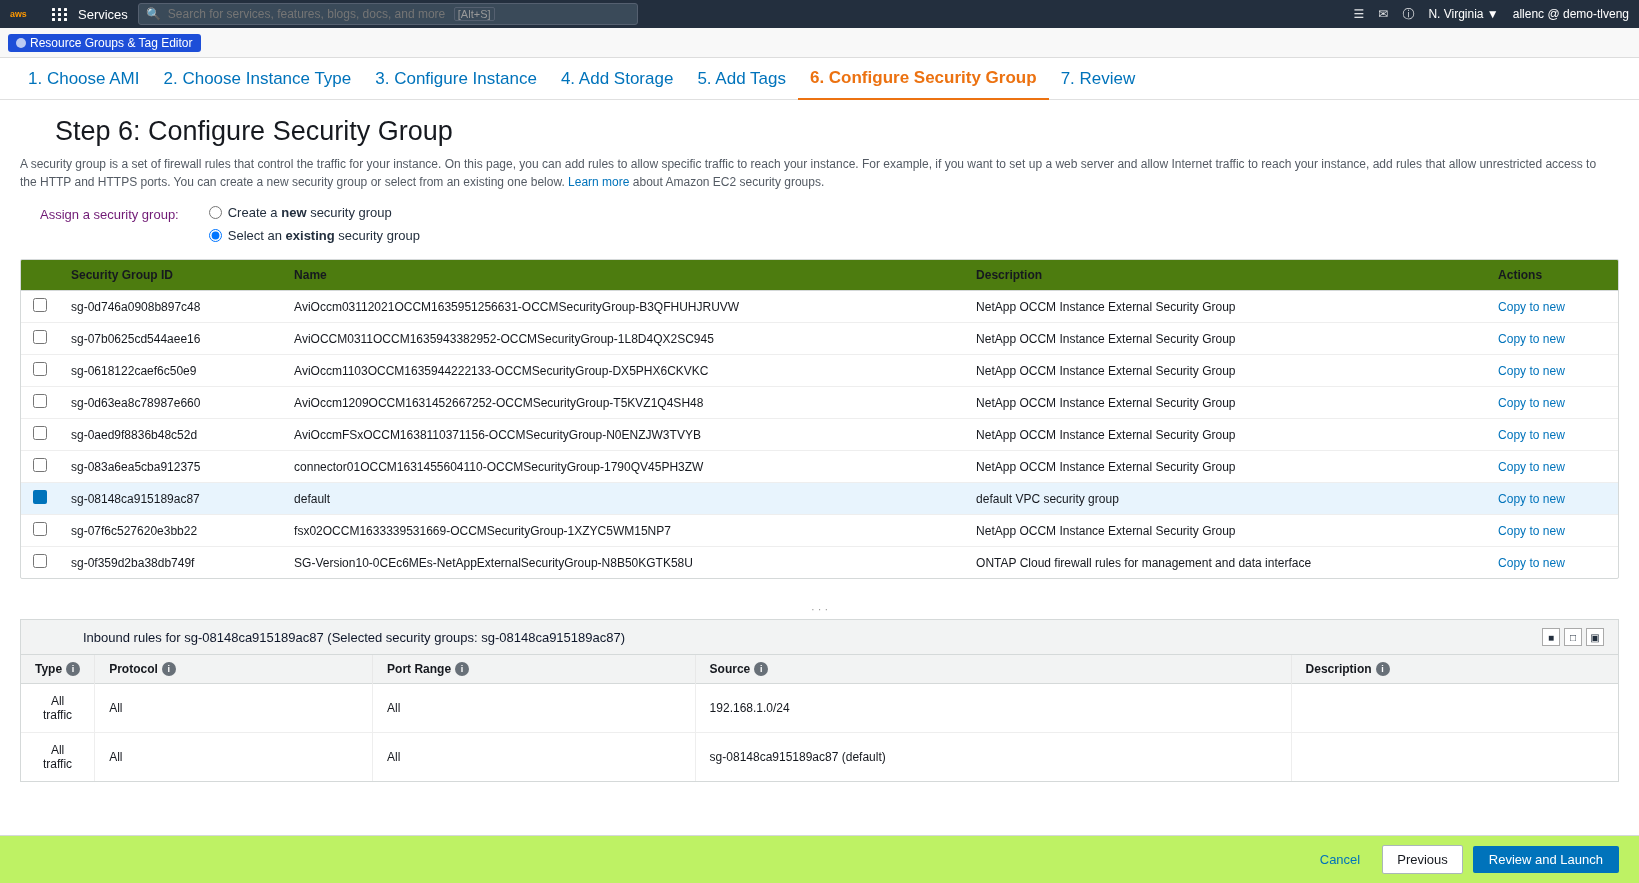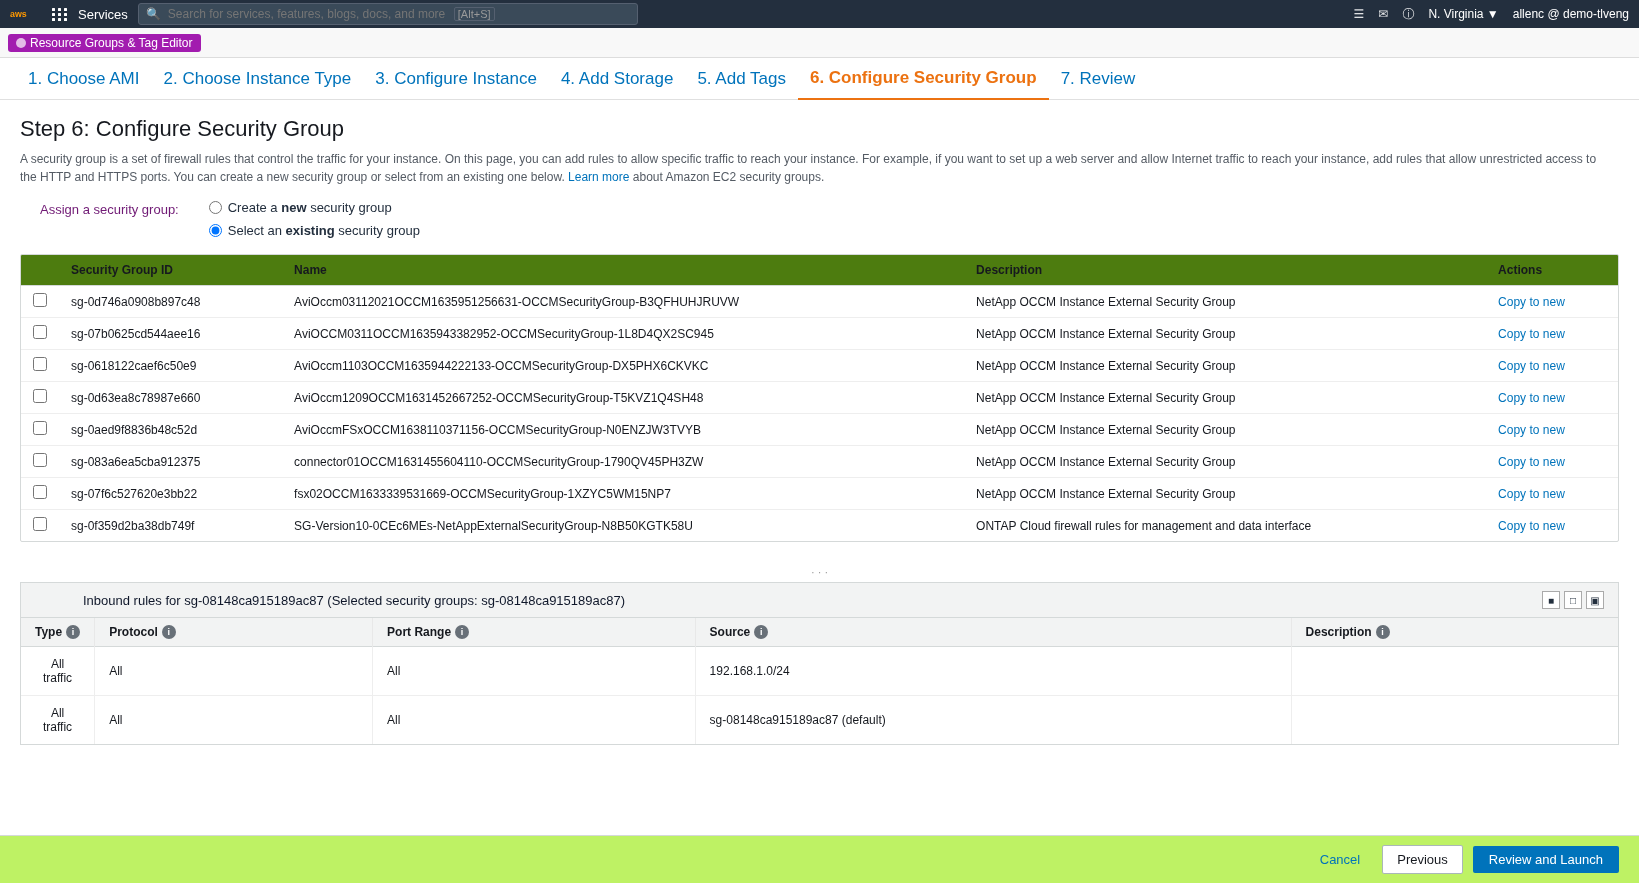--- a/index.html
+++ b/index.html
@@ -74,21 +74,21 @@
     
     .resource-bar {
       background: #f8f8f8;
       border-bottom: 1px solid #ddd;
       height: 30px;
       display: flex;
       align-items: center;
       padding: 0 8px;
     }
     .resource-tag {
-      background: #a21caf;
+      background: #1d4ed8;
       color: #fff;
       border-radius: 3px;
       padding: 2px 8px;
       font-size: 12px;
       display: flex;
       align-items: center;
       gap: 4px;
       cursor: pointer;
     }
     .resource-tag .dot {
@@ -129,24 +129,25 @@
     .step.inactive {
       color: #0073bb;
     }
 
     
     .main-content {
       padding: 16px 20px;
       background: #fff;
     }
     .page-title {
-      font-size: 22px;
+      font-size: 27px;
       font-weight: 400;
       color: #16191f;
       margin-bottom: 8px;
+      margin-left: 35px;
     }
     .page-description {
       font-size: 12px;
       color: #545b64;
       line-height: 1.5;
       margin-bottom: 14px;
       max-width: 1580px;
     }
     .learn-more {
       color: #0073bb;
@@ -513,20 +514,27 @@
             <td>sg-0aed9f8836b48c52d</td>
             <td>AviOccmFSxOCCM1638110371156-OCCMSecurityGroup-N0ENZJW3TVYB</td>
             <td>NetApp OCCM Instance External Security Group</td>
             <td><a class="copy-link" href="#">Copy to new</a></td>
           </tr>
           <tr>
             <td><input type="checkbox" class="row-checkbox" style=""></td>
             <td>sg-083a6ea5cba912375</td>
             <td>connector01OCCM1631455604110-OCCMSecurityGroup-1790QV45PH3ZW</td>
             <td>NetApp OCCM Instance External Security Group</td>
+            <td><a class="copy-link" href="#">Copy to new</a></td>
+          </tr>
+          <tr class="selected">
+            <td><div class="row-radio-checked"></div></td>
+            <td>sg-08148ca915189ac87</td>
+            <td>default</td>
+            <td>default VPC security group</td>
             <td><a class="copy-link" href="#">Copy to new</a></td>
           </tr>
           <tr>
             <td><input type="checkbox" class="row-checkbox" style=""></td>
             <td>sg-07f6c527620e3bb22</td>
             <td>fsx02OCCM1633339531669-OCCMSecurityGroup-1XZYC5WM15NP7</td>
             <td>NetApp OCCM Instance External Security Group</td>
             <td><a class="copy-link" href="#">Copy to new</a></td>
           </tr>
           <tr>

